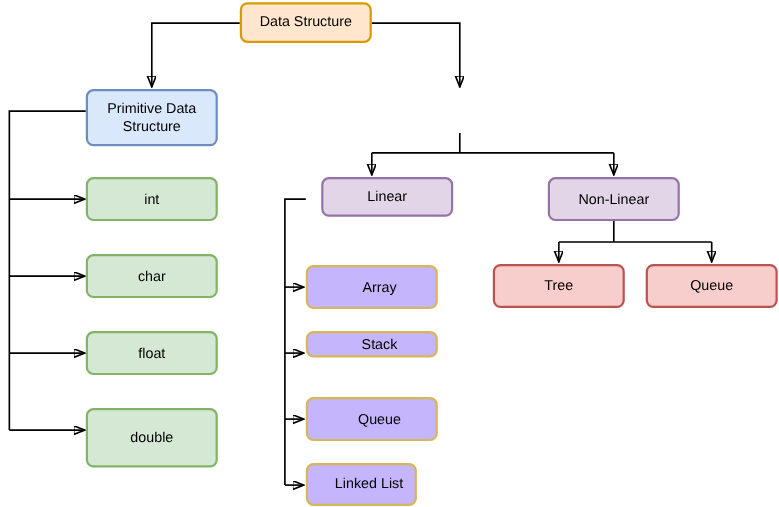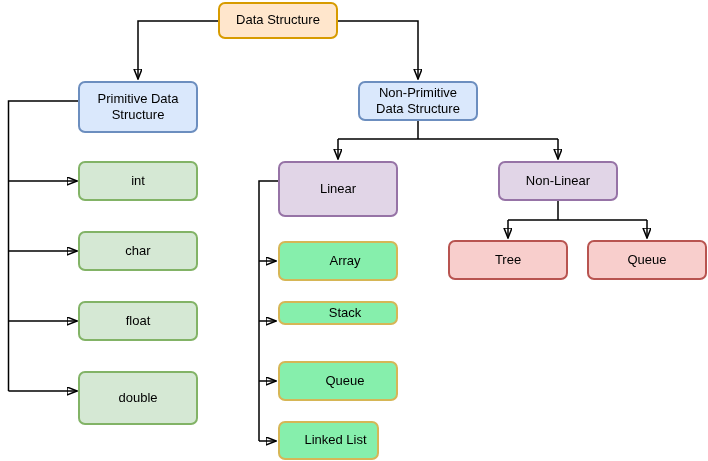--- a/index.html
+++ b/index.html
@@ -24,21 +24,21 @@
     line-height: 1.25;
     color: #000000;
     border: 2px solid #c2410c;
     border-radius: 7px;
     padding: 0 6px;
   }
   .c-orange { background: #ffe6cc; border-color: #d79b00; }
   .c-blue   { background: #dae8fc; border-color: #6c8ebf; }
   .c-green  { background: #d5e8d4; border-color: #82b366; }
   .c-purple { background: #e1d5e7; border-color: #9673a6; }
-  .c-yellow { background: #86efac; border-color: #d6b656; padding-left: 20px; }
+  .c-yellow { background: #c4b5fd; border-color: #d6b656; padding-left: 20px; }
   .c-red    { background: #f8cecc; border-color: #b85450; }
 </style>
 </head>
 <body>
 
 <div class="canvas">
 
   <svg class="edges" width="708" height="461" viewBox="0 0 708 461">
     <defs>
       <marker id="arrow" markerUnits="userSpaceOnUse" markerWidth="11" markerHeight="10" refX="10" refY="4" orient="auto">
@@ -68,31 +68,30 @@
 
     <path d="M558,201 V220 M508,220 H647"></path>
     <path d="M508,220 V238" marker-end="url(#arrow)"></path>
     <path d="M647,220 V238" marker-end="url(#arrow)"></path>
   </svg>
 
   <div class="node c-orange" style="left:218px; top:2px; width:120px; height:37px">Data Structure</div>
 
   <div class="node c-blue" style="left:78px; top:81px; width:120px; height:52px">Primitive Data Structure</div>
 
-  <div class="node c-blue" style="left:358px; top:81px; width:120px; height:40px">Non-Primitive Data Structure</div>
 
   <div class="node c-green" style="left:78px; top:161px; width:120px; height:40px">int</div>
 
   <div class="node c-green" style="left:78px; top:231px; width:120px; height:40px">char</div>
 
   <div class="node c-green" style="left:78px; top:301px; width:120px; height:40px">float</div>
 
   <div class="node c-green" style="left:78px; top:371px; width:120px; height:54px">double</div>
 
-  <div class="node c-purple" style="left:278px; top:161px; width:120px; height:56px">Linear</div>
+  <div class="node c-purple" style="left:292px; top:161px; width:120px; height:36px">Linear</div>
 
   <div class="node c-purple" style="left:498px; top:161px; width:120px; height:40px">Non-Linear</div>
 
   <div class="node c-yellow" style="left:278px; top:241px; width:120px; height:40px">Array</div>
 
   <div class="node c-yellow" style="left:278px; top:301px; width:120px; height:24px">Stack</div>
 
   <div class="node c-yellow" style="left:278px; top:361px; width:120px; height:40px">Queue</div>
 
   <div class="node c-yellow" style="left:278px; top:421px; width:101px; height:39px">Linked List</div>

